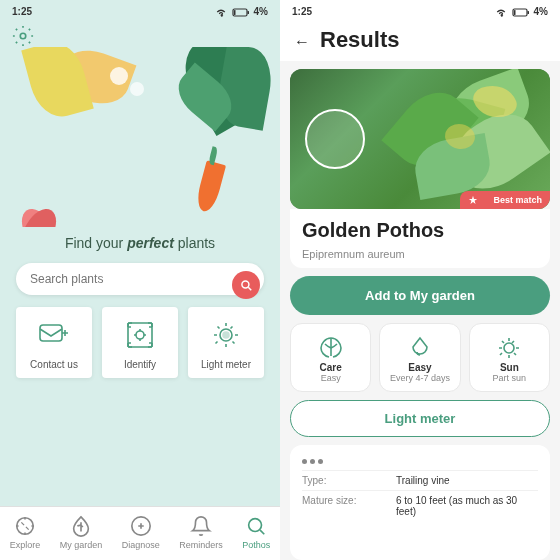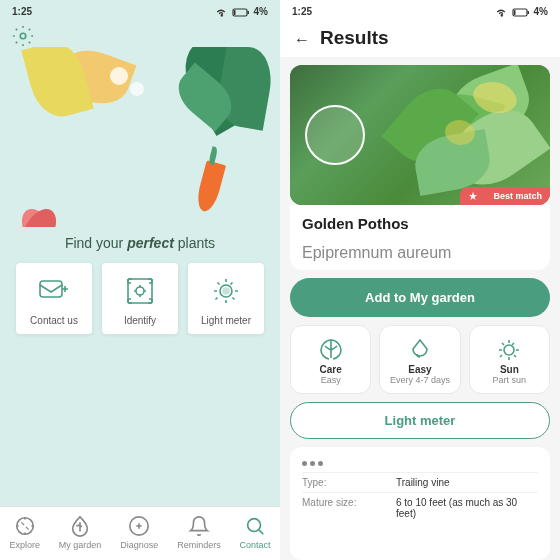--- a/index.html
+++ b/index.html
@@ -311,21 +311,21 @@
       gap: 10px;
     }
 
     .back-arrow {
       font-size: 16px;
       color: #333;
       cursor: pointer;
     }
 
     .right-title {
-      font-size: 19px;
+      font-size: 22px;
       font-weight: 700;
       color: #222;
     }
 
     
     .plant-image-container {
       position: relative;
       margin: 8px 10px 0;
       border-radius: 12px;
       overflow: hidden;
@@ -388,28 +388,28 @@
     
     .plant-info {
       background: white;
       margin: 0 10px;
       padding: 10px 12px 8px;
       border-radius: 0 0 12px 12px;
       margin-bottom: 8px;
     }
 
     .plant-name {
-      font-size: 15px;
+      font-size: 20px;
       font-weight: 700;
       color: #222;
-      margin-bottom: 12px;
+      margin-bottom: 6px;
     }
 
     .plant-scientific {
-      font-size: 16px;
+      font-size: 11px;
       color: #888;
     }
 
     
     .add-garden-btn {
       margin: 0 10px 8px;
       background: #4a9e7f;
       color: white;
       border: none;
       border-radius: 24px;
@@ -575,20 +575,29 @@
     </div>
     <div style="position:absolute; top:35px; left:130px;">
       <div style="width:14px;height:14px;background:white;border-radius:50%;opacity:0.7;"></div>
     </div>
   </div>
 
   <div class="tagline">
     <span>Find your </span><em>perfect</em><span> plants</span>
   </div>
 
+  <div class="search-container">
+    <input class="search-input" type="text" placeholder="Search plants" style="">
+    <button class="search-btn">
+      <svg width="14" height="14" viewBox="0 0 24 24" fill="none" stroke="white" stroke-width="2.5">
+        <circle cx="11" cy="11" r="6"></circle>
+        <path d="M16 16 L21 21"></path>
+      </svg>
+    </button>
+  </div>
 
   <div class="action-buttons">
 
     <button class="action-btn">
       <svg class="action-btn-icon" viewBox="0 0 36 36" fill="none" stroke="#4a9e7f" stroke-width="1.6">
         <rect x="4" y="8" width="22" height="16" rx="3"></rect>
         <path d="M4 12l11 7 11-7"></path>
         <path d="M26 16h6M29 13v6"></path>
       </svg>
       <span class="action-btn-label">Contact us</span>
@@ -649,21 +658,21 @@
         <path d="M13.73 21a2 2 0 01-3.46 0"></path>
       </svg>
       <span class="nav-label">Reminders</span>
     </div>
 
     <div class="nav-item">
       <svg class="nav-icon active" viewBox="0 0 24 24" fill="none" stroke="#4a9e7f" stroke-width="1.8">
         <circle cx="11" cy="11" r="7"></circle>
         <path d="M16.5 16.5 L21 21"></path>
       </svg>
-      <span class="nav-label active">Contact</span>
+      <span class="nav-label active">Pothos</span>
     </div>
 
   </div>
 </div>
 
 <div class="right-panel">
 
   <div class="right-status-bar">
     <span>1:25</span>
     <div class="right-status-right">

